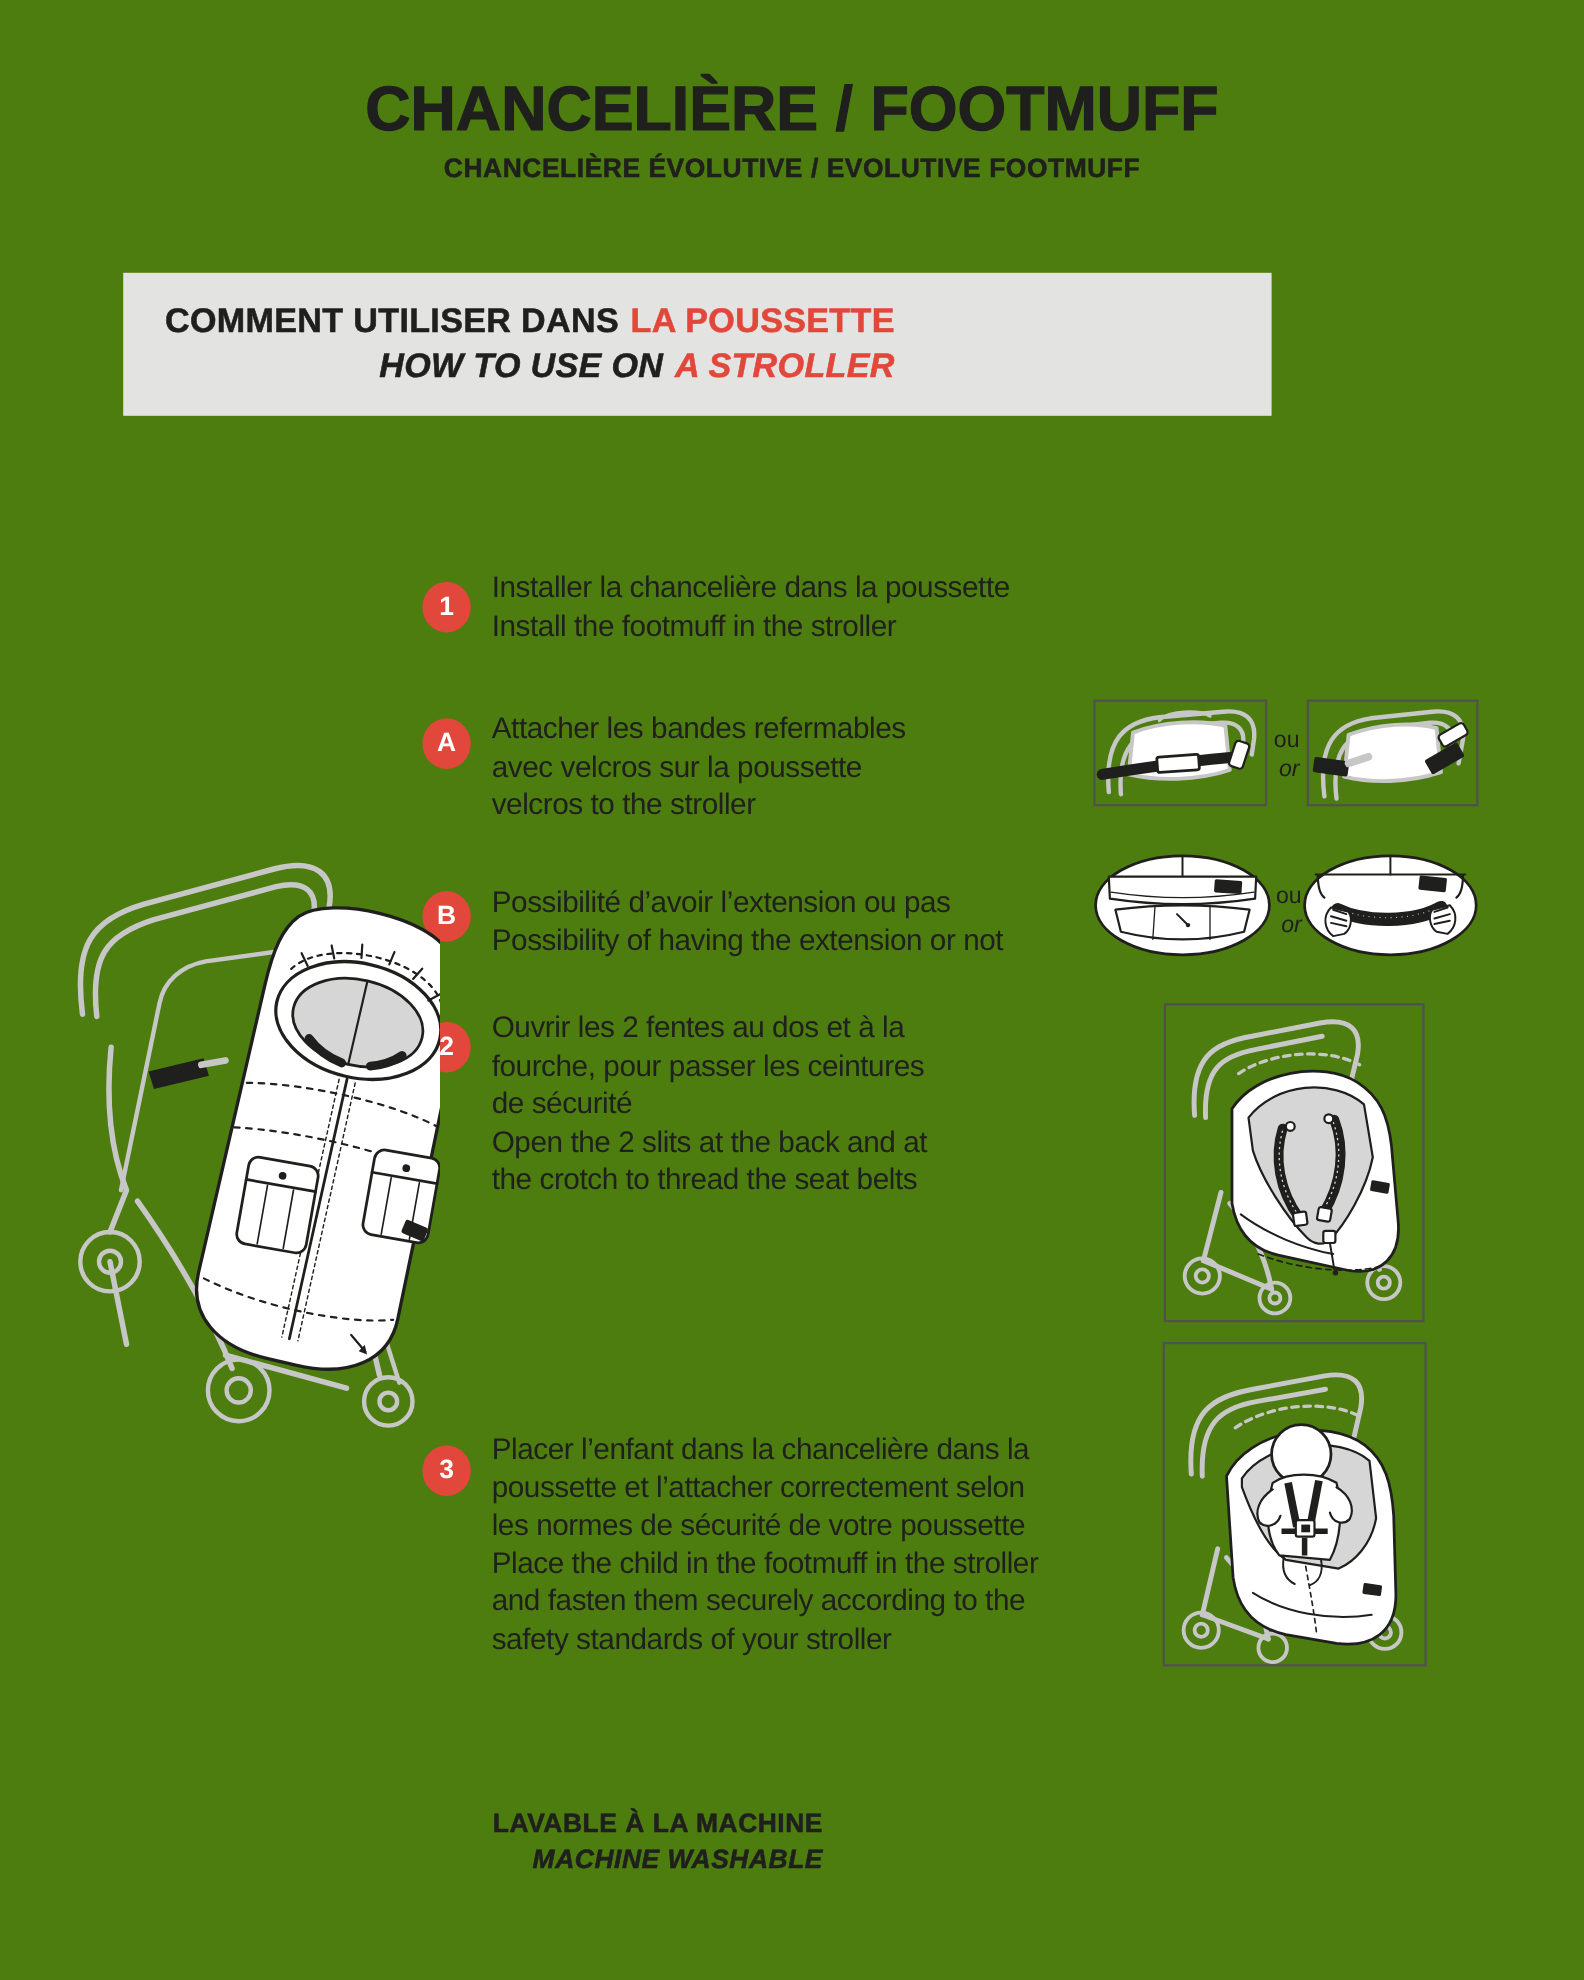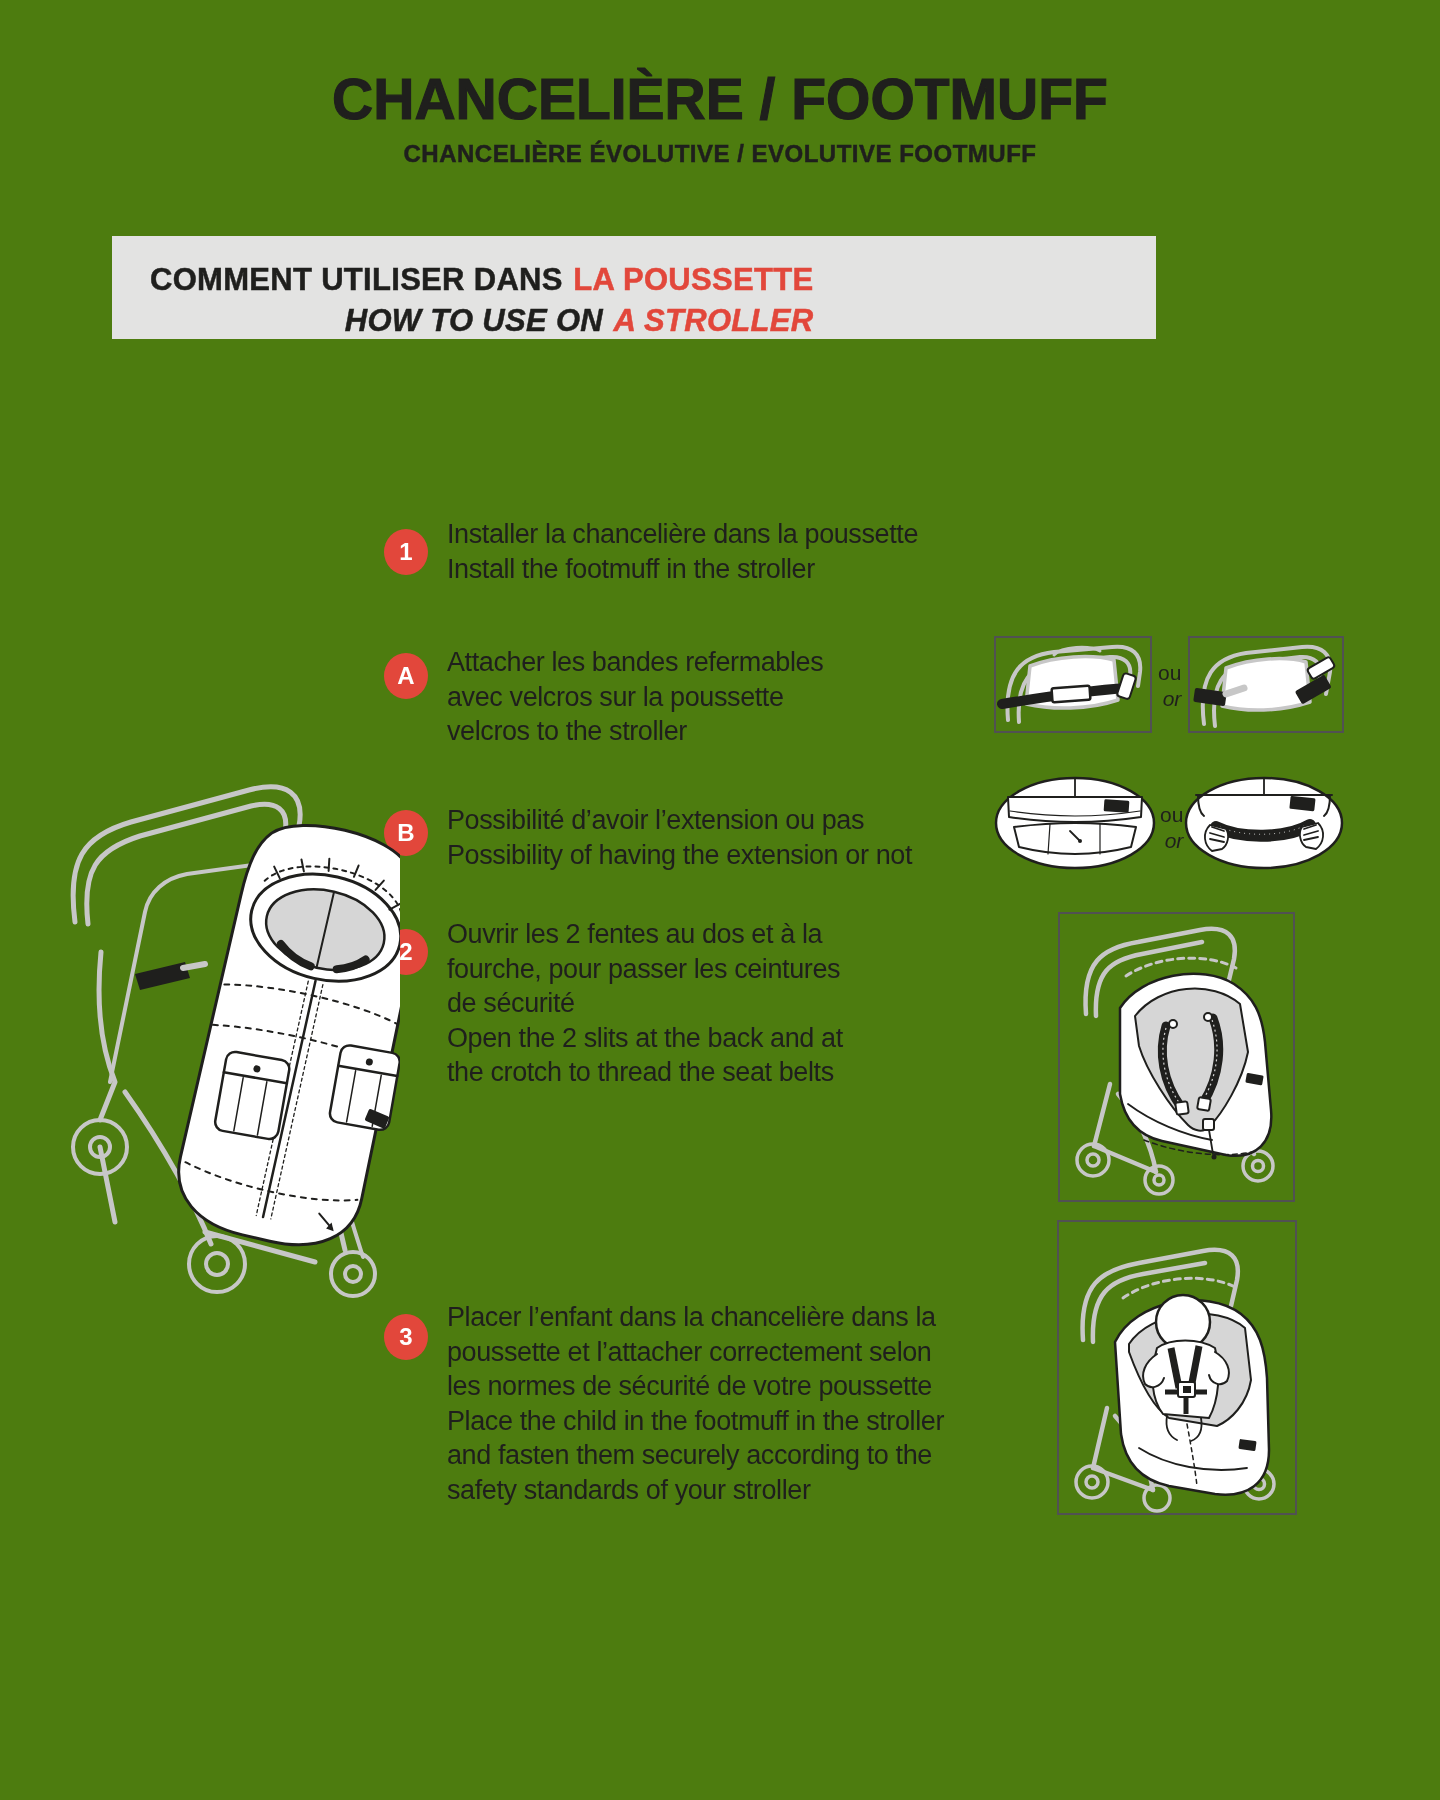--- a/index.html
+++ b/index.html
@@ -13,21 +13,21 @@
   *{box-sizing:border-box;margin:0;padding:0;}
   html,body{background:#fff;}
   body{width:1440px;height:1800px;position:relative;font-family:"Liberation Sans",sans-serif;color:var(--ink);}
   .page{position:absolute;inset:0;background:#4d7c0f;overflow:hidden;}
 
   .title{position:absolute;top:66px;left:0;width:100%;text-align:center;
          font-size:57px;font-weight:700;letter-spacing:0px;-webkit-text-stroke:1.1px var(--ink);}
   .subtitle{position:absolute;top:140px;left:0;width:100%;text-align:center;
          font-size:24px;font-weight:700;letter-spacing:0.5px;-webkit-text-stroke:0.5px var(--ink);}
 
-  .banner{position:absolute;left:112px;top:236px;width:1044px;height:103px;background:var(--banner-bg);}
+  .banner{position:absolute;left:112px;top:248px;width:1044px;height:130px;background:var(--banner-bg);}
   .banner-inner{position:absolute;left:38px;top:23px;}
   .banner-line{font-size:31px;font-weight:700;line-height:41px;letter-spacing:0.3px;-webkit-text-stroke:0.5px currentColor;white-space:nowrap;}
   .banner-line .pre{margin-right:0.34em;}
   .hl{color:var(--red);}
   .it{font-style:italic;text-align:right;}
 
   .step{position:absolute;left:384px;}
   .marker{position:absolute;left:0;width:44px;height:46px;border-radius:50%;background:var(--red);
           color:#fff;font-size:24px;font-weight:700;display:flex;align-items:center;justify-content:center;}
   .step-text{position:absolute;left:63px;top:0;font-size:27px;line-height:34.6px;letter-spacing:-0.4px;white-space:nowrap;}
@@ -320,14 +320,18 @@
       <rect class="sk fw" stroke-width="2" x="119" y="160" width="17" height="15" rx="2"></rect>
       <rect class="fk" x="124" y="164" width="8" height="7"></rect>
       <path d="M127,176 L127,192" stroke="var(--ink)" stroke-width="5" fill="none"></path>
       <path class="sk" stroke-width="1.8" d="M108,194 C106,206 110,214 118,218 M142,196 C144,208 140,216 132,219"></path>
       <path class="sk" stroke-width="1.5" stroke-dasharray="4,4" d="M128,202 C132,224 136,246 138,264"></path>
       <path class="sk" stroke-width="1.8" d="M80,226 C108,244 150,252 188,246"></path>
       <rect class="fk" x="180" y="218" width="17" height="10" rx="1.5" transform="rotate(8 188 223)"></rect>
     </svg>
   </div>
 
+  <div class="footer">
+    <div class="footer-line">LAVABLE À LA MACHINE</div>
+    <div class="footer-line it">MACHINE WASHABLE</div>
+  </div>
 
 </div>
 
 </body></html>

